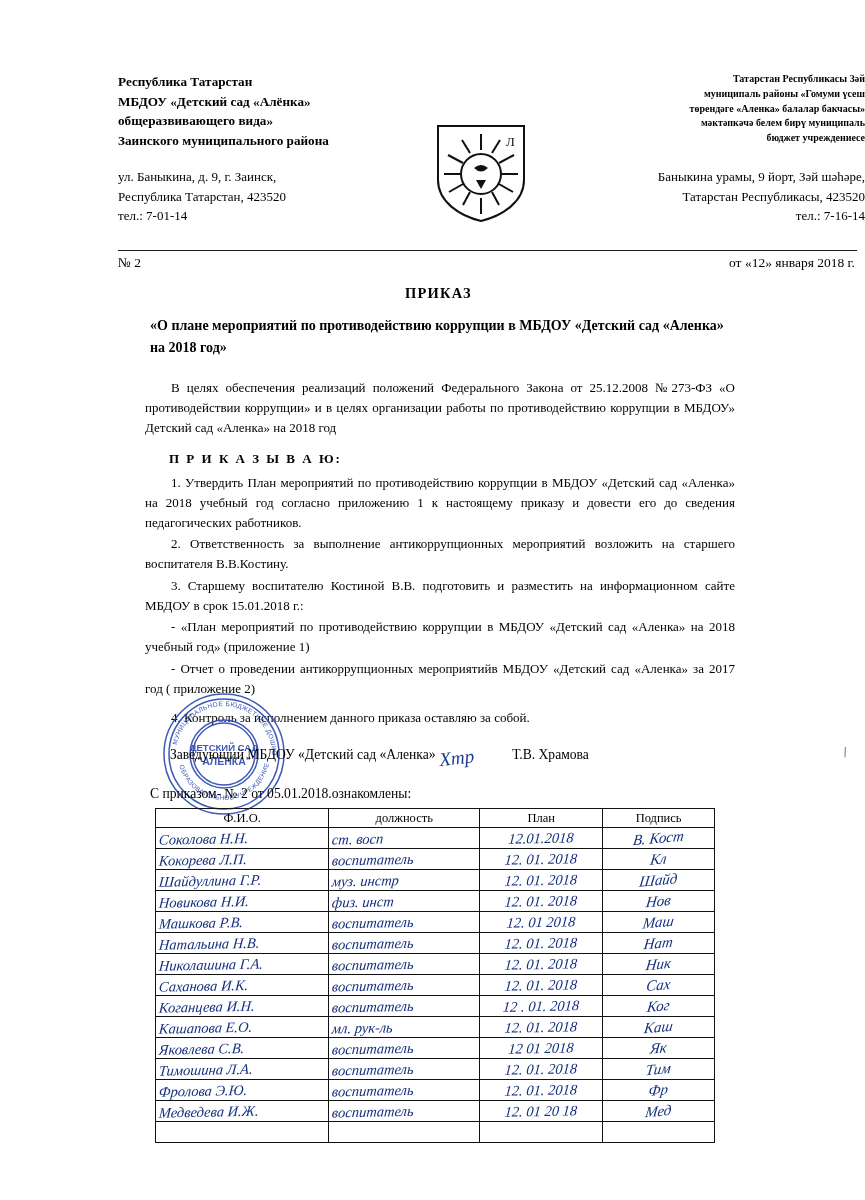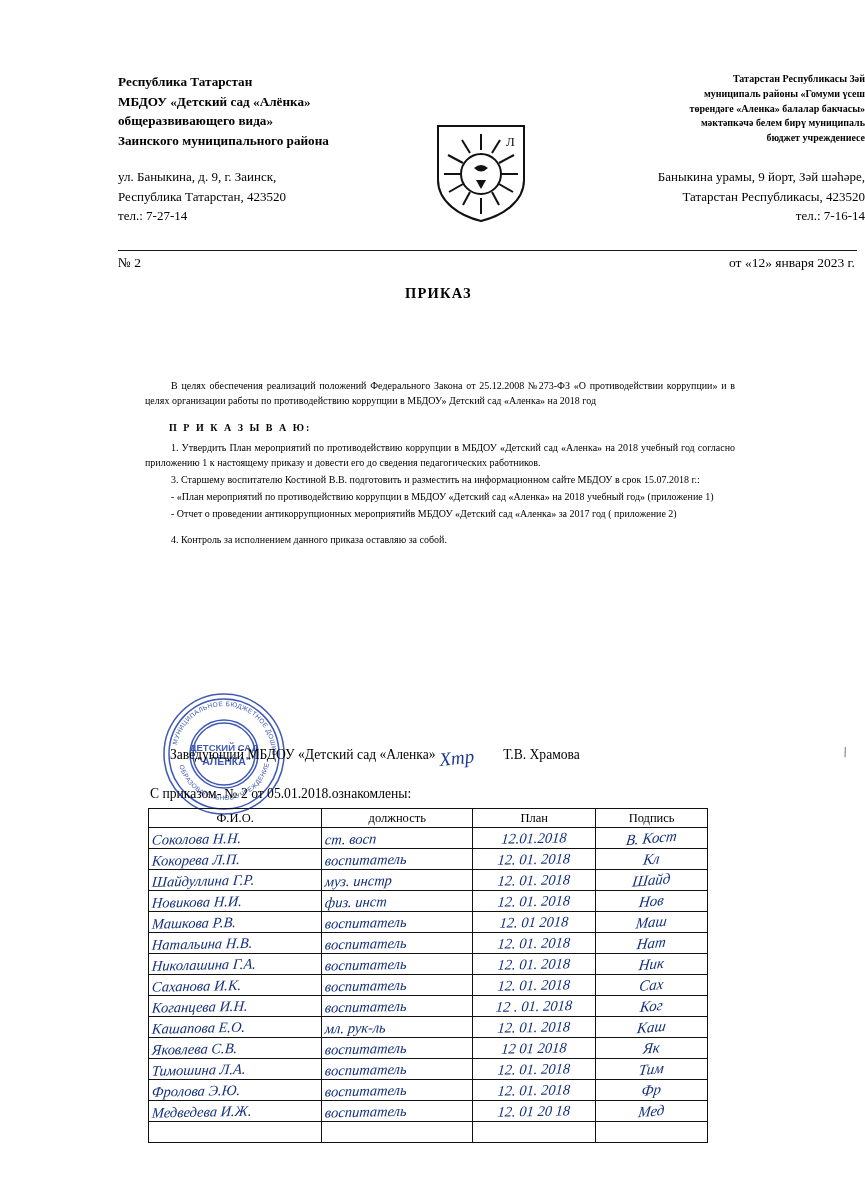--- a/index.html
+++ b/index.html
@@ -116,21 +116,21 @@
     font-size: 14px;
     font-weight: bold;
     line-height: 1.55;
     text-align: left;
   }
   .body-block {
     position: absolute;
     top: 378px;
     left: 145px;
     width: 590px;
-    font-size: 10px;
+    font-size: 13px;
     line-height: 1.52;
     text-align: justify;
   }
   .body-block p { margin: 0 0 2px 0; }
   .indent { text-indent: 26px; }
   .prikazyvayu {
     font-weight: bold;
     letter-spacing: 2px;
     margin-top: 12px !important;
     margin-bottom: 4px !important;
@@ -139,21 +139,21 @@
   .gap-top { margin-top: 10px !important; }
 
   
   .sig-line {
     position: absolute;
     top: 742px;
     left: 170px;
     width: 600px;
     font-size: 13.6px;
   }
-  .sig-line .name { margin-left: 5px; }
+  .sig-line .name { margin-left: 14px; }
   .sig-scribble {
     display: inline-block;
     width: 56px;
     height: 18px;
     position: relative;
     top: 4px;
     color: #1c3a8f;
     font-family: "Liberation Serif", serif;
     font-style: italic;
     font-size: 19px;
@@ -185,21 +185,21 @@
     position: absolute;
     top: 786px;
     left: 150px;
     font-size: 13.6px;
   }
 
   
   .tbl-wrap {
     position: absolute;
     top: 808px;
-    left: 148px;
+    left: 155px;
     width: 560px;
   }
   table.signs {
     border-collapse: collapse;
     width: 100%;
     table-layout: fixed;
   }
   table.signs th, table.signs td {
     border: 1px solid #111;
     height: 20px;
@@ -242,21 +242,21 @@
 <div class="page">
 
   <div class="letterhead">
 
     <div class="lh-left" style="white-space:pre-line;">Республика Татарстан
 МБДОУ «Детский сад «Алёнка»
 общеразвивающего вида»
 Заинского муниципального района</div>
     <div class="lh-left-addr" style="white-space:pre-line;">ул. Баныкина, д. 9,  г. Заинск,
 Республика Татарстан, 423520
-тел.: 7-27-14</div>
+тел.: 7-01-14</div>
 
     <div class="lh-right" style="white-space:pre-line;">Татарстан Республикасы Зәй
 муниципаль районы «Гомуми үсеш
 төрендәге «Аленка» балалар бакчасы»
 мәктәпкәчә белем бирү муниципаль
 бюджет учреждениесе</div>
     <div class="lh-right-addr" style="white-space:pre-line;">Баныкина урамы, 9 йорт, Зәй шәһәре,
 Татарстан Республикасы, 423520
 тел.: 7-16-14</div>
 
@@ -285,29 +285,31 @@
         <path d="M42 46 q7 -6 14 0 q-7 7 -14 0 Z" fill="#111"></path>
         <path d="M44 58 l5 9 l5 -9 z" fill="#111"></path>
 
         <text x="74" y="24" font-family="Liberation Serif, serif" font-size="13" fill="#111">Л</text>
       </svg>
     </div>
   </div>
 
   <div class="hr-main"></div>
   <div class="docnum">№  2</div>
-  <div class="docdate">от «12» января 2023 г.</div>
+  <div class="docdate">от «12» января 2018 г.</div>
 
   <div class="order-title">ПРИКАЗ</div>
+  <div class="subject">«О плане мероприятий по противодействию коррупции в МБДОУ «Детский сад «Аленка» на 2018 год»</div>
 
   <div class="body-block">
     <p class="indent">В целях обеспечения реализаций положений Федерального Закона от 25.12.2008 №273-ФЗ «О противодействии коррупции» и в целях организации работы по противодействию коррупции в МБДОУ» Детский сад «Аленка» на 2018 год</p>
     <p class="prikazyvayu">П Р И К А З Ы В А Ю:</p>
     <p class="indent">1. Утвердить  План мероприятий по противодействию коррупции в МБДОУ «Детский сад «Аленка»  на 2018 учебный год согласно приложению 1 к настоящему приказу и  довести его до сведения педагогических работников.</p>
-    <p class="indent">3. Старшему воспитателю Костиной В.В. подготовить и разместить на информационном сайте МБДОУ в срок 15.07.2018 г.:</p>
+    <p class="indent">2. Ответственность за  выполнение  антикоррупционных мероприятий возложить на старшего воспитателя В.В.Костину.</p>
+    <p class="indent">3. Старшему воспитателю Костиной В.В. подготовить и разместить на информационном сайте МБДОУ в срок 15.01.2018 г.:</p>
     <p class="indent">-  «План мероприятий по противодействию коррупции в МБДОУ «Детский сад «Аленка» на 2018 учебный год» (приложение 1)</p>
     <p class="indent">-    Отчет   о проведении антикоррупционных мероприятийв   МБДОУ «Детский сад «Аленка» за 2017 год ( приложение 2)</p>
     <p class="indent gap-top">4.  Контроль за исполнением данного приказа оставляю за собой.</p>
   </div>
 
   <div class="stamp">
     <svg width="128" height="128" viewBox="0 0 128 128">
       <g fill="none" stroke="#2f4bb0" stroke-width="1.5">
         <circle cx="64" cy="64" r="60"></circle>
         <circle cx="64" cy="64" r="55"></circle>

